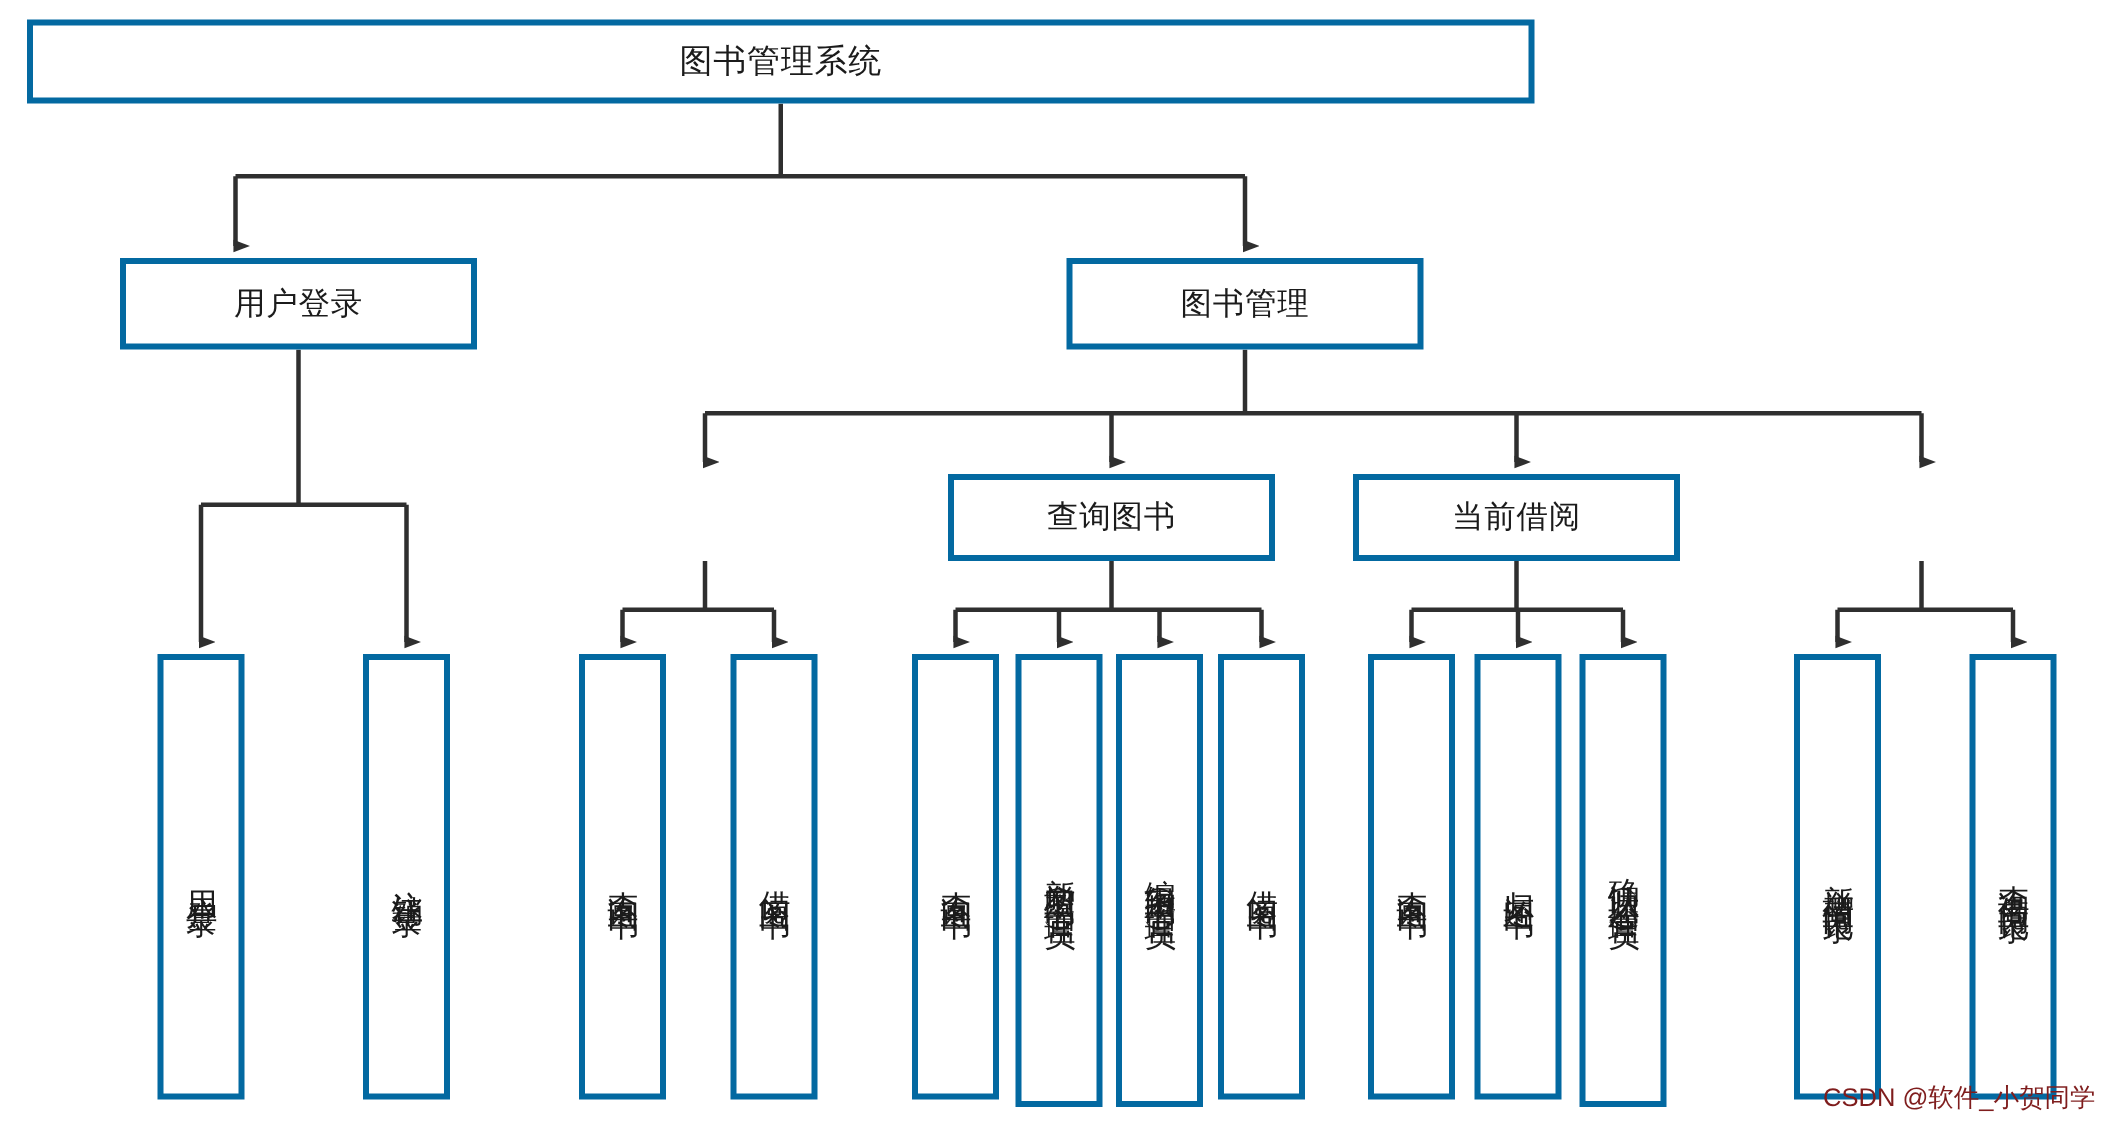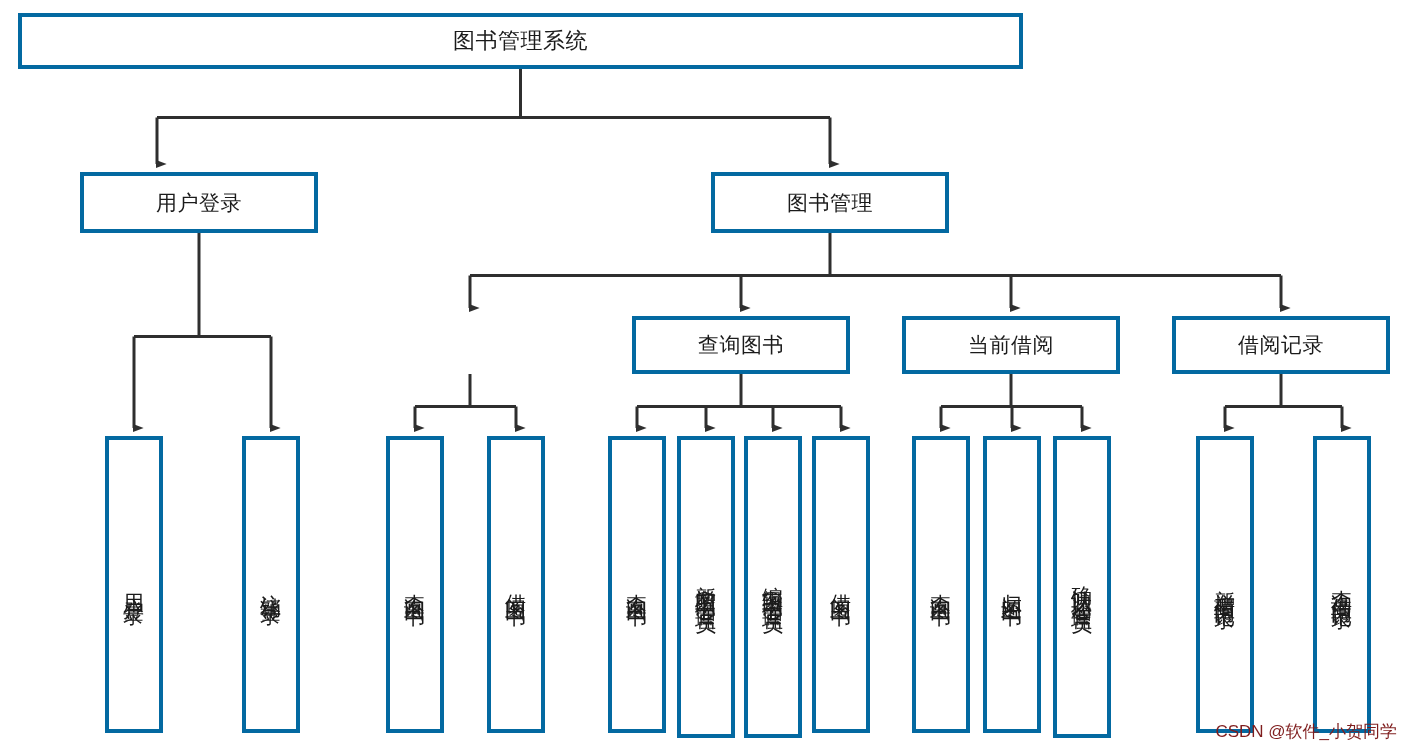--- a/index.html
+++ b/index.html
@@ -140,23 +140,20 @@
   <div class="node h" id="n-l2-1" style="left: 711px; top: 172px; width: 238px; height: 61px;">
     <span class="label">图书管理</span>
   </div>
 
   <div class="node h" id="n-l3-1" style="left: 632px; top: 316px; width: 218px; height: 58px;">
     <span class="label">查询图书</span>
   </div>
   <div class="node h" id="n-l3-2" style="left: 902px; top: 316px; width: 218px; height: 58px;">
     <span class="label">当前借阅</span>
   </div>
-  <div class="node h" id="n-l3-3" style="left: 1172px; top: 316px; width: 218px; height: 58px;">
-    <span class="label">借阅记录</span>
-  </div>
 
   <div class="node v" id="n-lf-0" style="left: 105px; top: 436px; width: 58px; height: 297px;">
     <span class="label">用户登录</span>
   </div>
   <div class="node v" id="n-lf-1" style="left: 242px; top: 436px; width: 58px; height: 297px;">
     <span class="label">注销登录</span>
   </div>
   <div class="node v" id="n-lf-2" style="left: 386px; top: 436px; width: 58px; height: 297px;">
     <span class="label">查询图书</span>
   </div>

